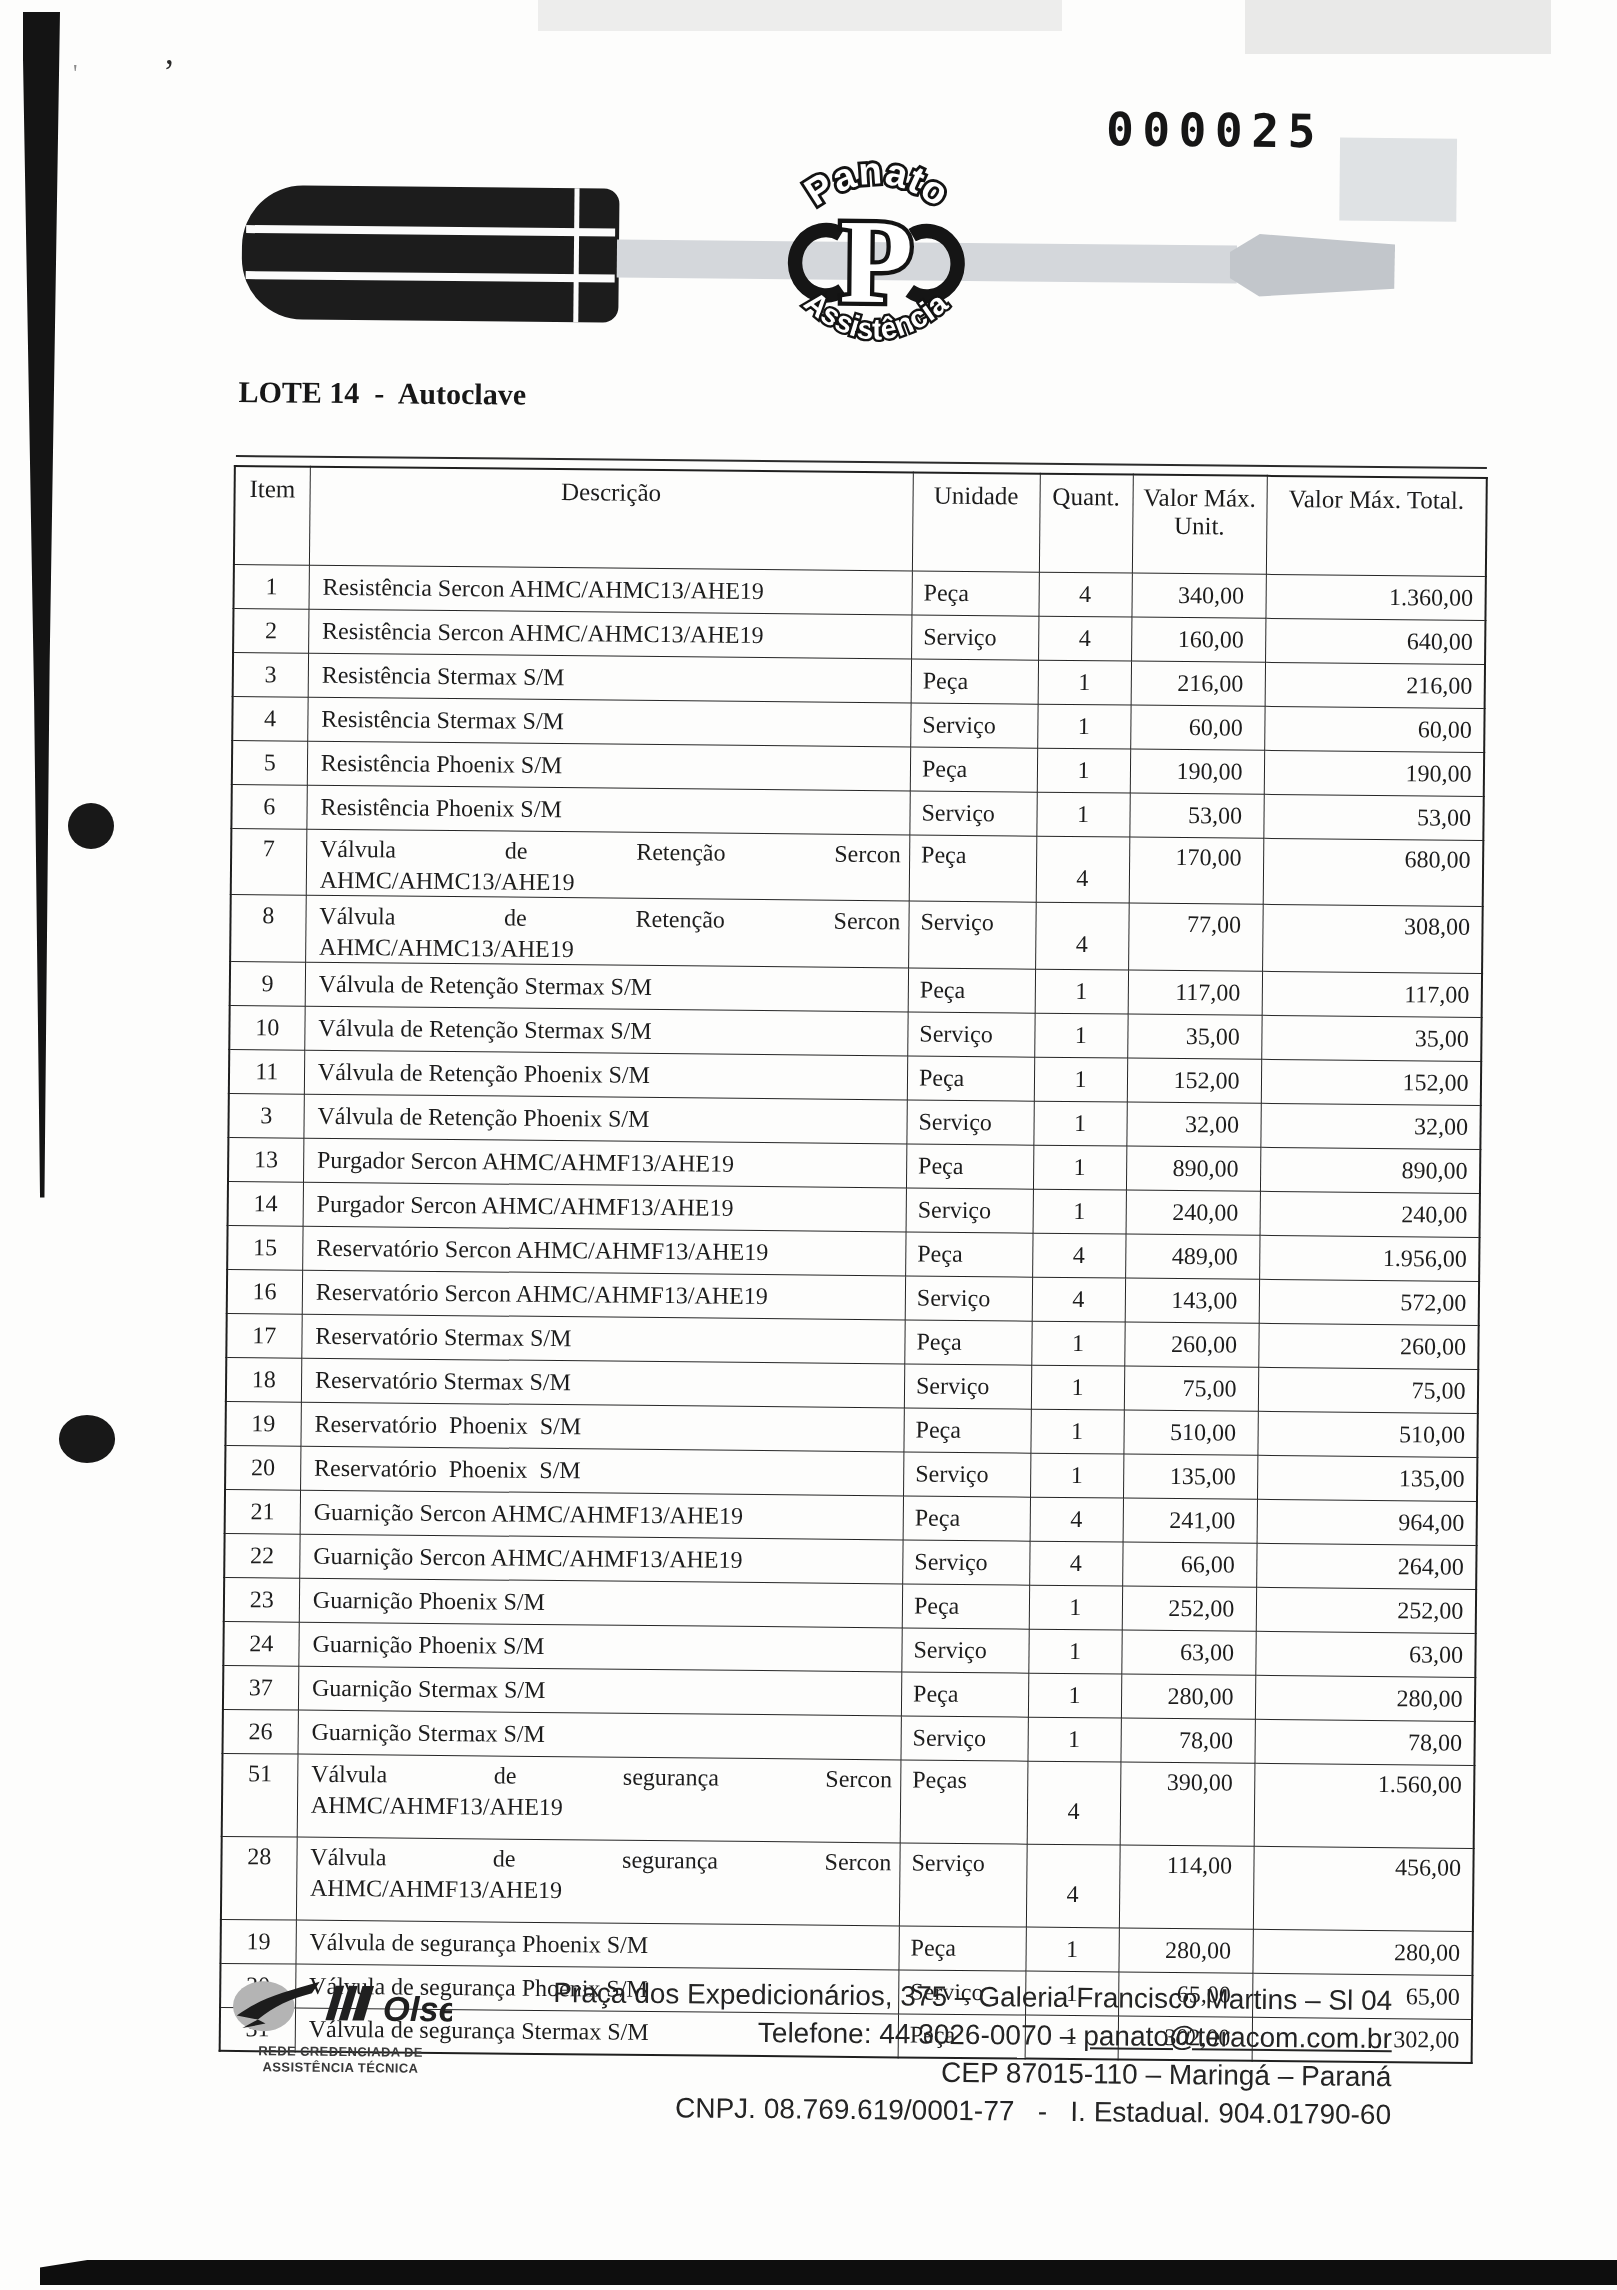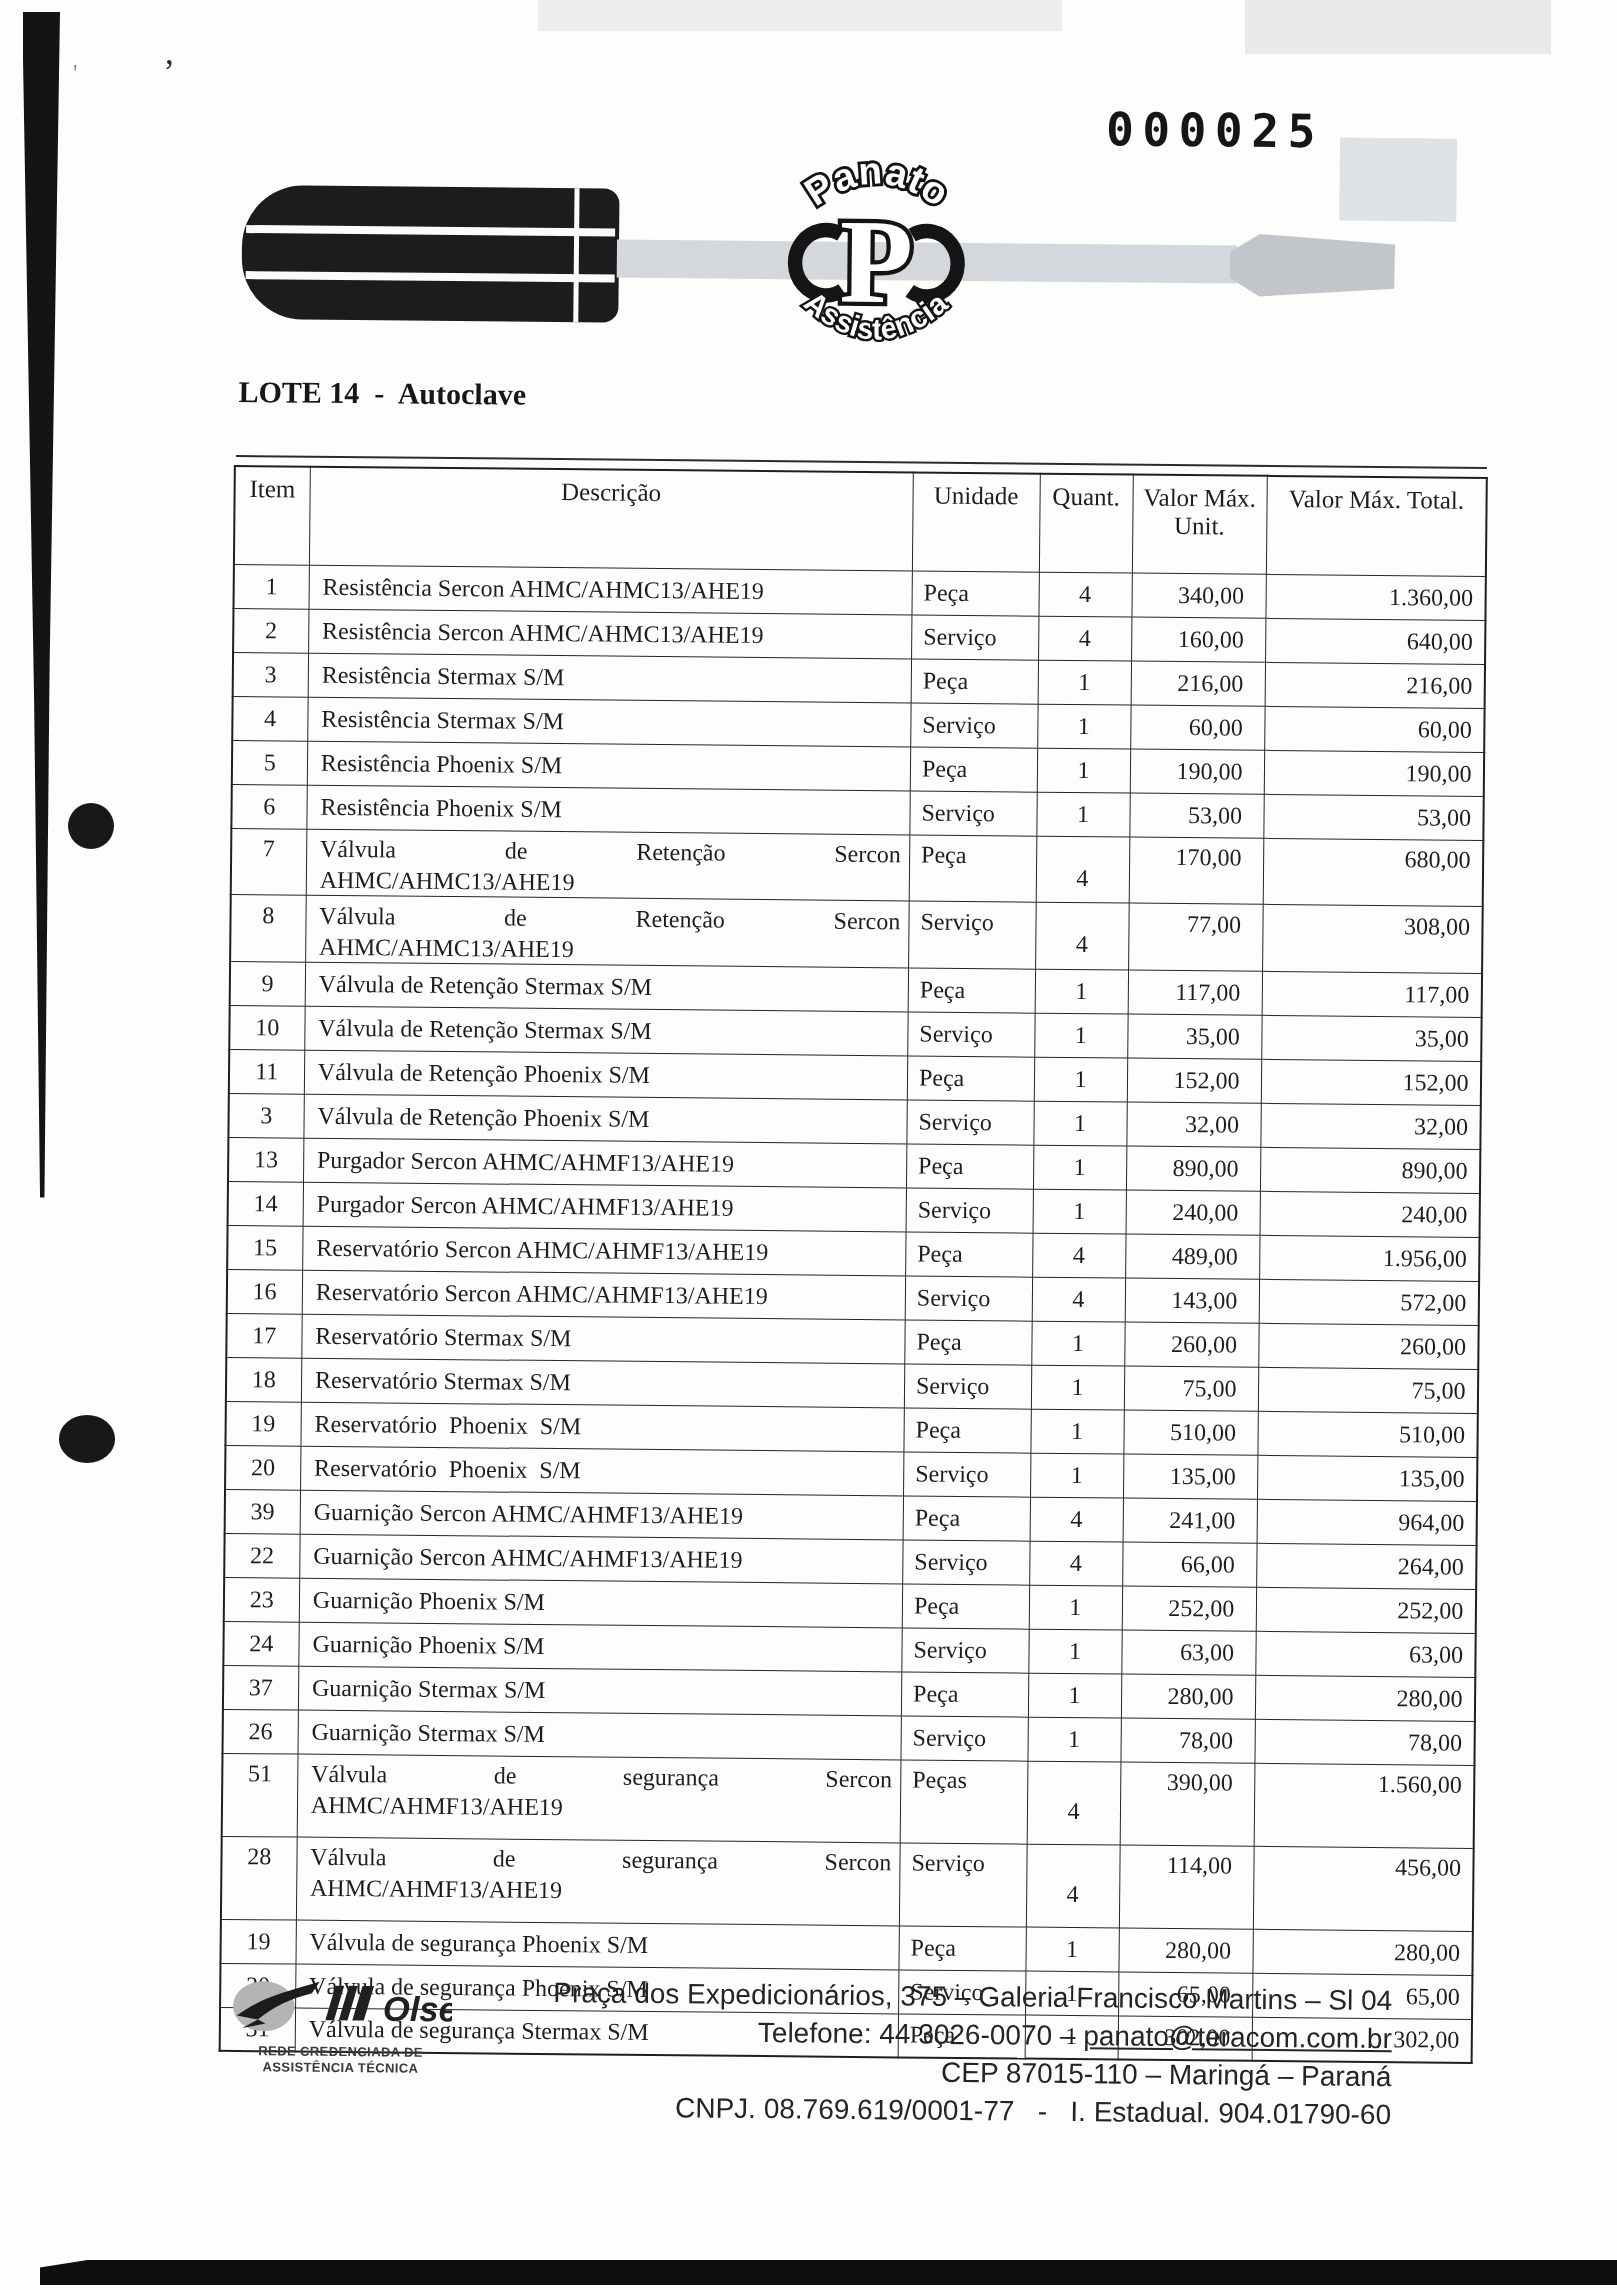--- a/index.html
+++ b/index.html
@@ -286,21 +286,21 @@
           </tr>
           <tr class="r-std">
             <td class="c-item">20</td>
             <td class="c-desc">Reservatório  Phoenix  S/M</td>
             <td class="c-unid">Serviço</td>
             <td class="c-qty">1</td>
             <td class="c-valor">135,00</td>
             <td class="c-total">135,00</td>
           </tr>
           <tr class="r-std">
-            <td class="c-item">39</td>
+            <td class="c-item">21</td>
             <td class="c-desc">Guarnição Sercon AHMC/AHMF13/AHE19</td>
             <td class="c-unid">Peça</td>
             <td class="c-qty">4</td>
             <td class="c-valor">241,00</td>
             <td class="c-total">964,00</td>
           </tr>
           <tr class="r-std">
             <td class="c-item">22</td>
             <td class="c-desc">Guarnição Sercon AHMC/AHMF13/AHE19</td>
             <td class="c-unid">Serviço</td>

